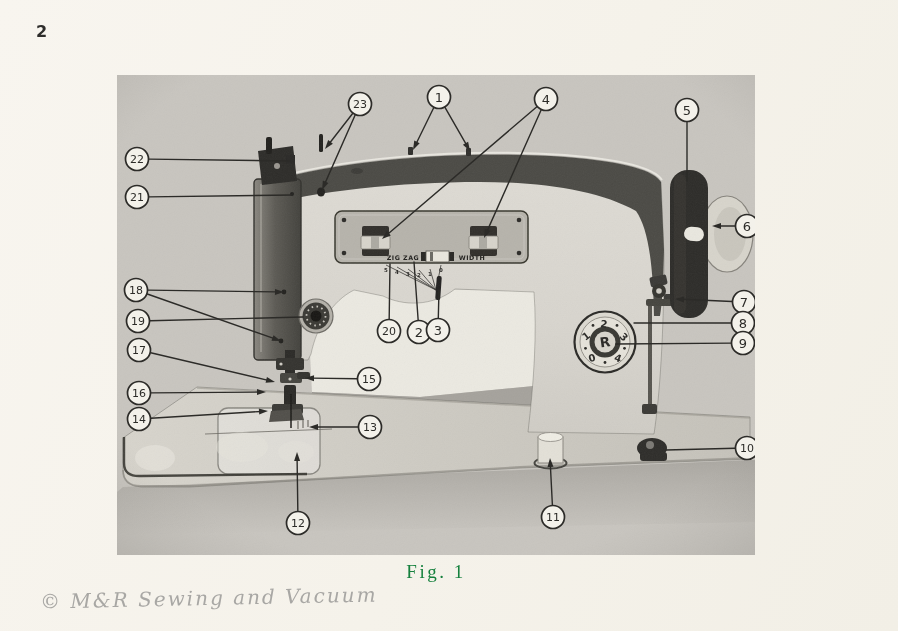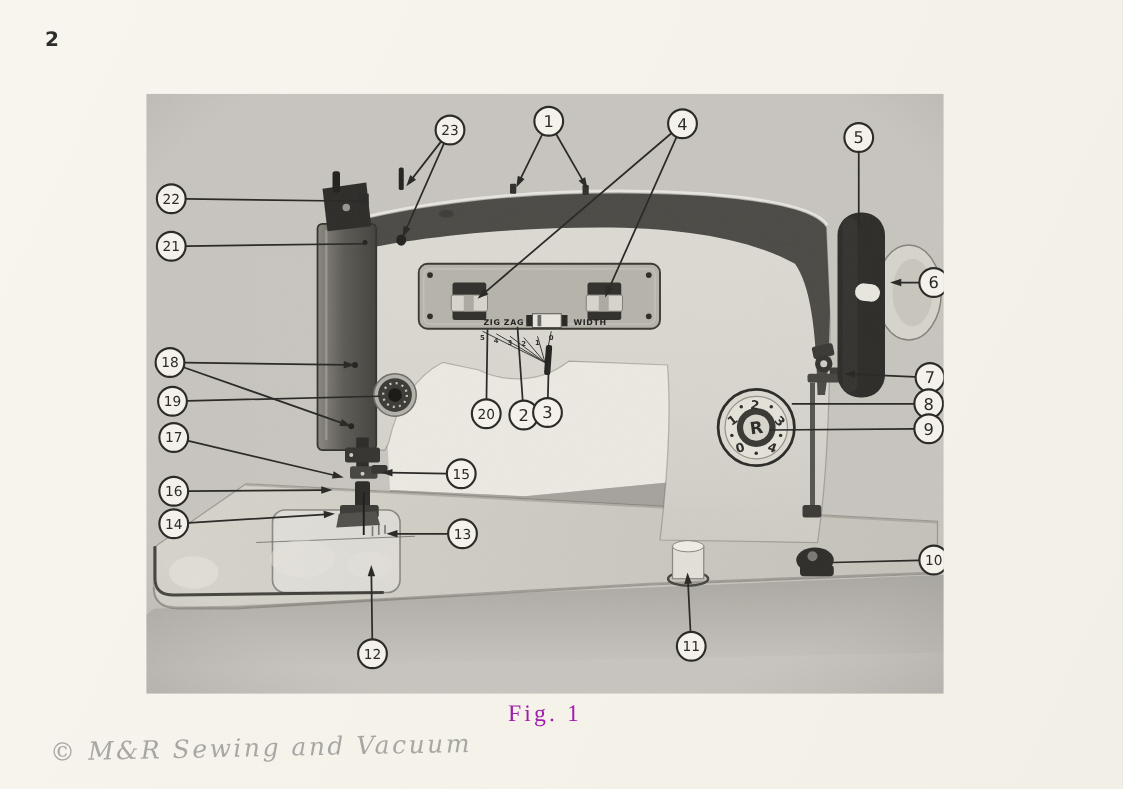--- a/index.html
+++ b/index.html
@@ -11,21 +11,21 @@
   .page-number{
     position:absolute;left:36px;top:22px;
     font:bold 16px "DejaVu Sans",sans-serif;color:#2e2d2b;
   }
   .figure-photo{
     position:absolute;left:117px;top:75px;width:638px;height:480px;
   }
   .figure-photo svg{display:block;width:638px;height:480px;}
   .figure-caption{
     position:absolute;left:117px;top:561px;width:638px;text-align:center;
-    font-family:"Liberation Serif",serif;font-size:19px;letter-spacing:2.5px;color:#a21caf;
+    font-family:"Liberation Serif",serif;font-size:19px;letter-spacing:2.5px;color:#15803d;
   }
   .watermark{
     position:absolute;left:40px;top:586px;
     font-family:"DejaVu Serif",serif;font-style:italic;font-size:20px;
     letter-spacing:2px;color:#a8a7a4;transform:rotate(-1.2deg);
     white-space:nowrap;
   }
   text{font-family:"DejaVu Sans",sans-serif;}
 </style>
 </head>

